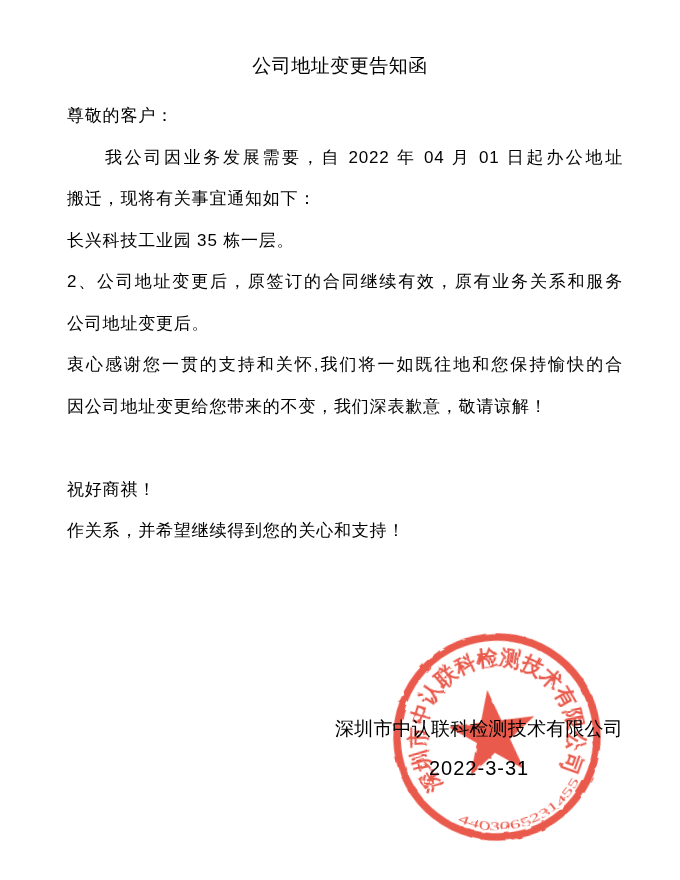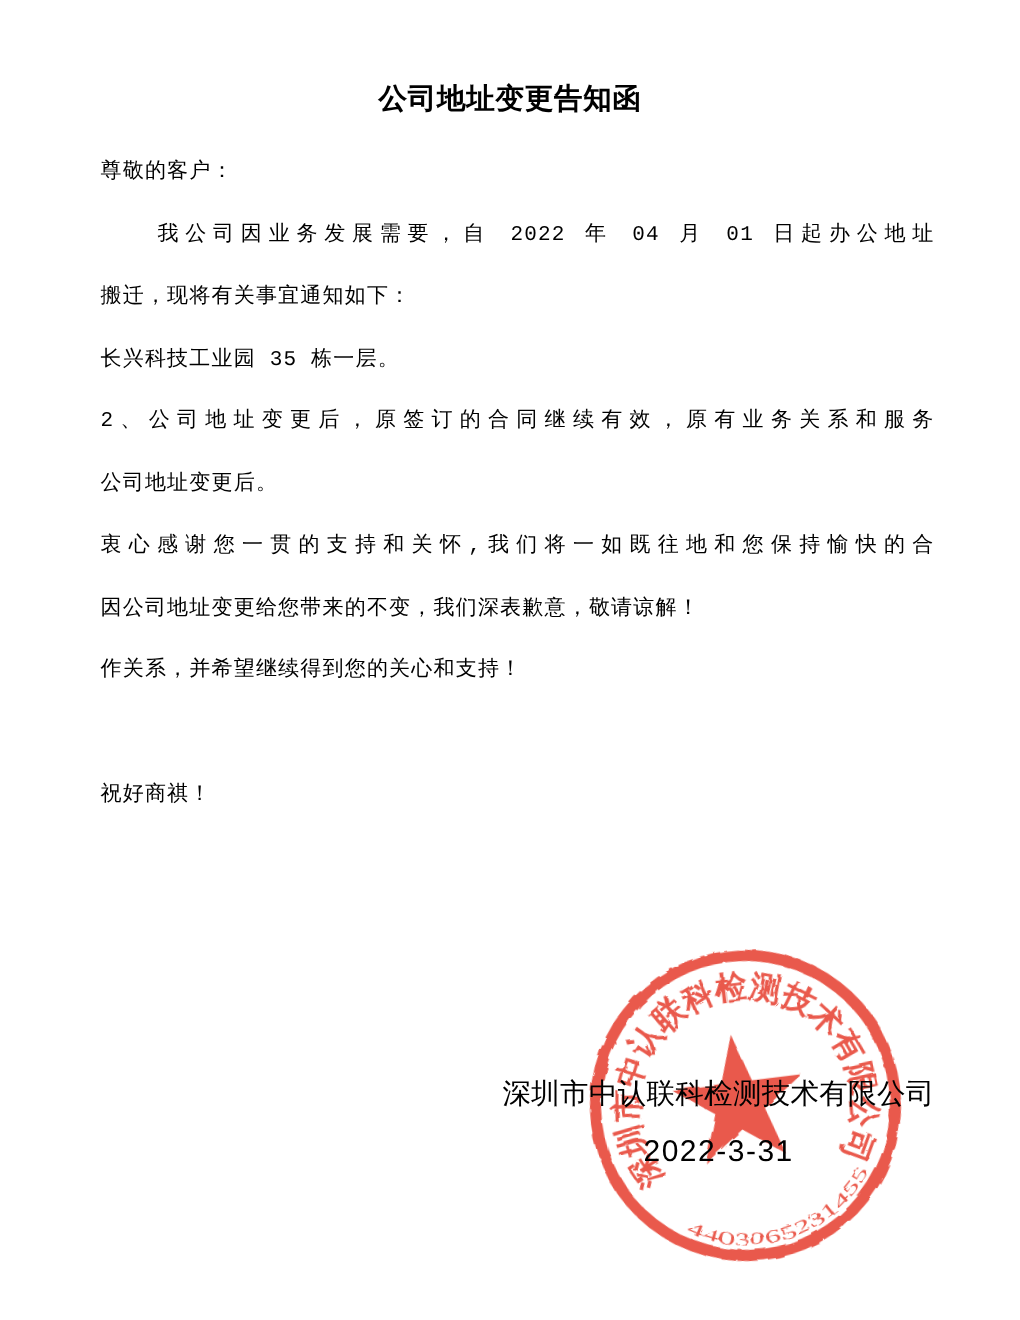--- a/index.html
+++ b/index.html
@@ -2,25 +2,25 @@
 <html><head>
 <meta charset="utf-8">
 <style>
   html,body{margin:0;padding:0;background:#fff;}
   .page{
     position:relative;width:680px;height:880px;background:#ffffff;overflow:hidden;
     font-family:"Liberation Sans","DejaVu Sans",sans-serif;color:#000;
   }
   .title{
     position:absolute;top:53px;left:0;width:680px;text-align:center;
-    font-size:19px;font-weight:bold;letter-spacing:0.5px;
+    font-size:19px;font-weight:normal;letter-spacing:0.5px;
   }
   .body-text{
     position:absolute;left:67px;top:95px;width:556px;
-    font-size:14px;line-height:41.5px;letter-spacing:0.8px;font-family:Liberation Mono, monospace;
+    font-size:17px;line-height:41.5px;letter-spacing:0.8px;
   }
   .line{min-height:41.5px;}
   .jline{text-align:justify;text-align-last:justify;}
   .indent{text-indent:38px;}
   .gap-above{margin-top:41.5px;}
   .sig-company{
     position:absolute;top:716px;left:67px;width:556px;text-align:right;
     font-size:19px;letter-spacing:0.2px;z-index:2;
   }
   .sig-date{
@@ -42,22 +42,22 @@
 
   <div class="body-text">
     <div class="line">尊敬的客户：</div>
     <div class="line jline indent">我公司因业务发展需要，自 2022 年 04 月 01 日起办公地址</div>
     <div class="line">搬迁，现将有关事宜通知如下：</div>
     <div class="line">长兴科技工业园 35 栋一层。</div>
     <div class="line jline">2、公司地址变更后，原签订的合同继续有效，原有业务关系和服务</div>
     <div class="line">公司地址变更后。</div>
     <div class="line jline">衷心感谢您一贯的支持和关怀,我们将一如既往地和您保持愉快的合</div>
     <div class="line">因公司地址变更给您带来的不变，我们深表歉意，敬请谅解！</div>
+    <div class="line gap-above">祝好商祺！</div>
     <div class="line">作关系，并希望继续得到您的关心和支持！</div>
-    <div class="line gap-above">祝好商祺！</div>
   </div>
 
   <div class="sig-company">深圳市中认联科检测技术有限公司</div>
   <div class="sig-date">2022-3-31</div>
 
   <svg class="seal" viewBox="0 0 214 214">
     <defs>
       <filter id="rough" x="-10%" y="-10%" width="120%" height="120%">
         <feTurbulence type="fractalNoise" baseFrequency="0.09" numOctaves="2" result="n"></feTurbulence>
         <feDisplacementMap in="SourceGraphic" in2="n" scale="3"></feDisplacementMap>

